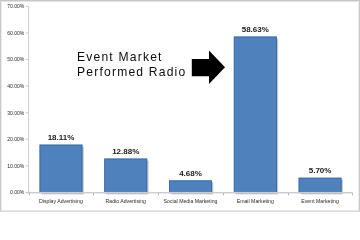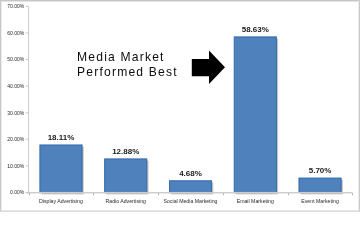--- a/index.html
+++ b/index.html
@@ -126,17 +126,17 @@
     <i class="bd-left2"></i>
     <i class="bd-right2"></i>
     <i class="bd-bottom2"></i>
     <i class="bd-top"></i>
     <i class="bd-left"></i>
     <i class="bd-right"></i>
     <i class="bd-bottom"></i>
   </div>
 
   <div class="annot">
-    <div>Media Market</div>
-    <div>Performed Best</div>
+    <div>Event Market</div>
+    <div>Performed Radio</div>
   </div>
 
 </div>
 
 </body></html>

